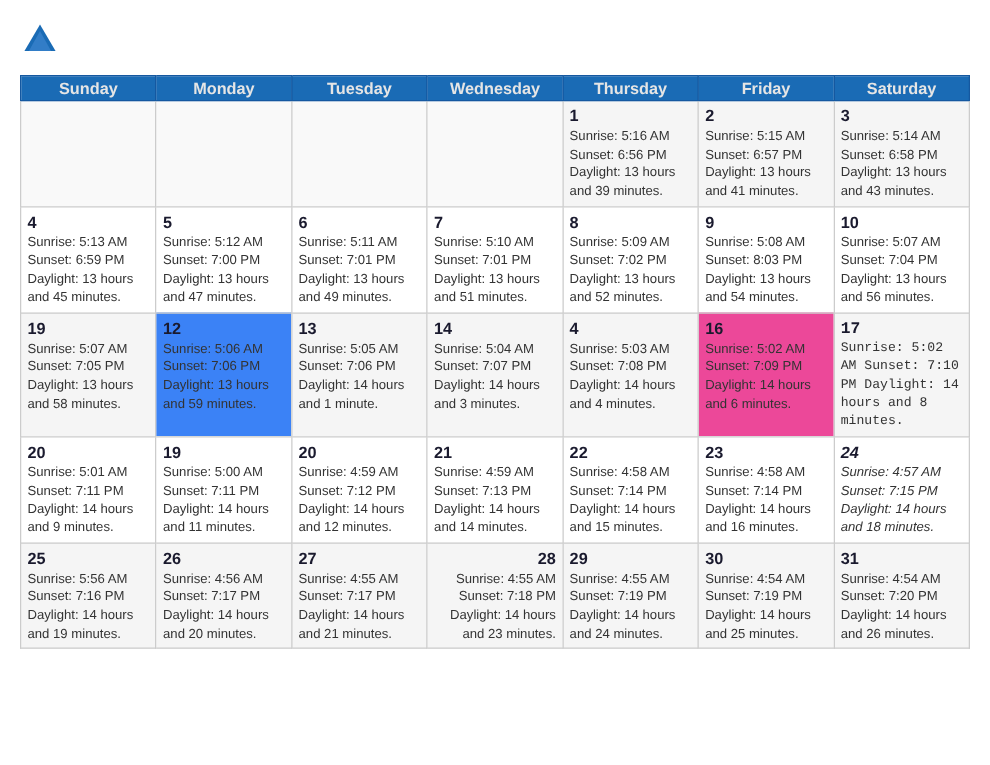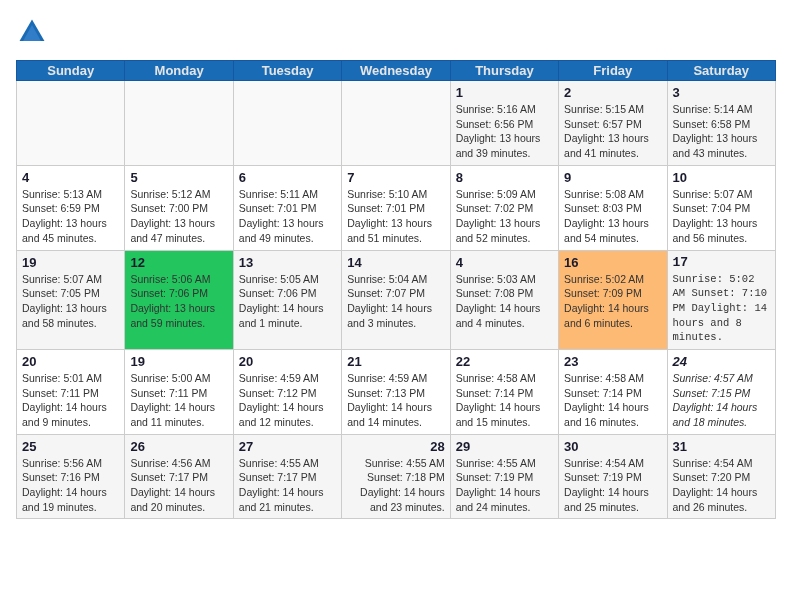--- a/index.html
+++ b/index.html
@@ -191,21 +191,21 @@
 Daylight: 13 hours and 56 minutes.</div>
         </td>
       </tr>
       <tr>
         <td style="background: rgb(245, 245, 245);">
           <div class="day-number">19</div>
           <div class="day-info">Sunrise: 5:07 AM
 Sunset: 7:05 PM
 Daylight: 13 hours and 58 minutes.</div>
         </td>
-        <td style="background: #22c55e;">
+        <td style="background: #3b82f6;">
           <div class="day-number">12</div>
           <div class="day-info">Sunrise: 5:06 AM
 Sunset: 7:06 PM
 Daylight: 13 hours and 59 minutes.</div>
         </td>
         <td style="background: rgb(245, 245, 245);">
           <div class="day-number">13</div>
           <div class="day-info">Sunrise: 5:05 AM
 Sunset: 7:06 PM
 Daylight: 14 hours and 1 minute.</div>
@@ -215,21 +215,21 @@
           <div class="day-info">Sunrise: 5:04 AM
 Sunset: 7:07 PM
 Daylight: 14 hours and 3 minutes.</div>
         </td>
         <td style="background: rgb(245, 245, 245);">
           <div class="day-number">4</div>
           <div class="day-info">Sunrise: 5:03 AM
 Sunset: 7:08 PM
 Daylight: 14 hours and 4 minutes.</div>
         </td>
-        <td style="background: #fdba74;">
+        <td style="background: #ec4899;">
           <div class="day-number">16</div>
           <div class="day-info">Sunrise: 5:02 AM
 Sunset: 7:09 PM
 Daylight: 14 hours and 6 minutes.</div>
         </td>
         <td style="background: rgb(245, 245, 245); font-family: Liberation Mono, monospace;">
           <div class="day-number">17</div>
           <div class="day-info">Sunrise: 5:02 AM
 Sunset: 7:10 PM
 Daylight: 14 hours and 8 minutes.</div>

